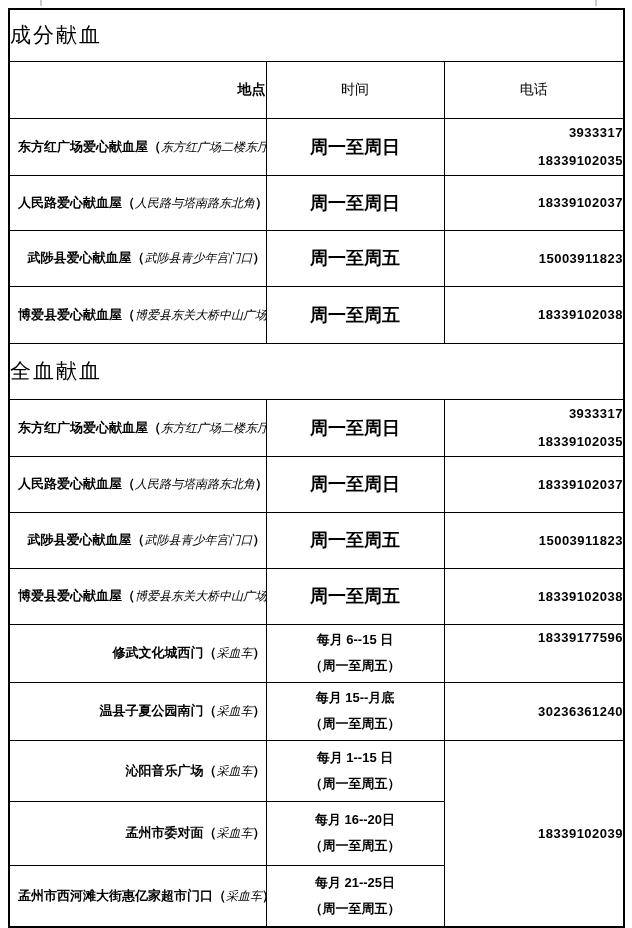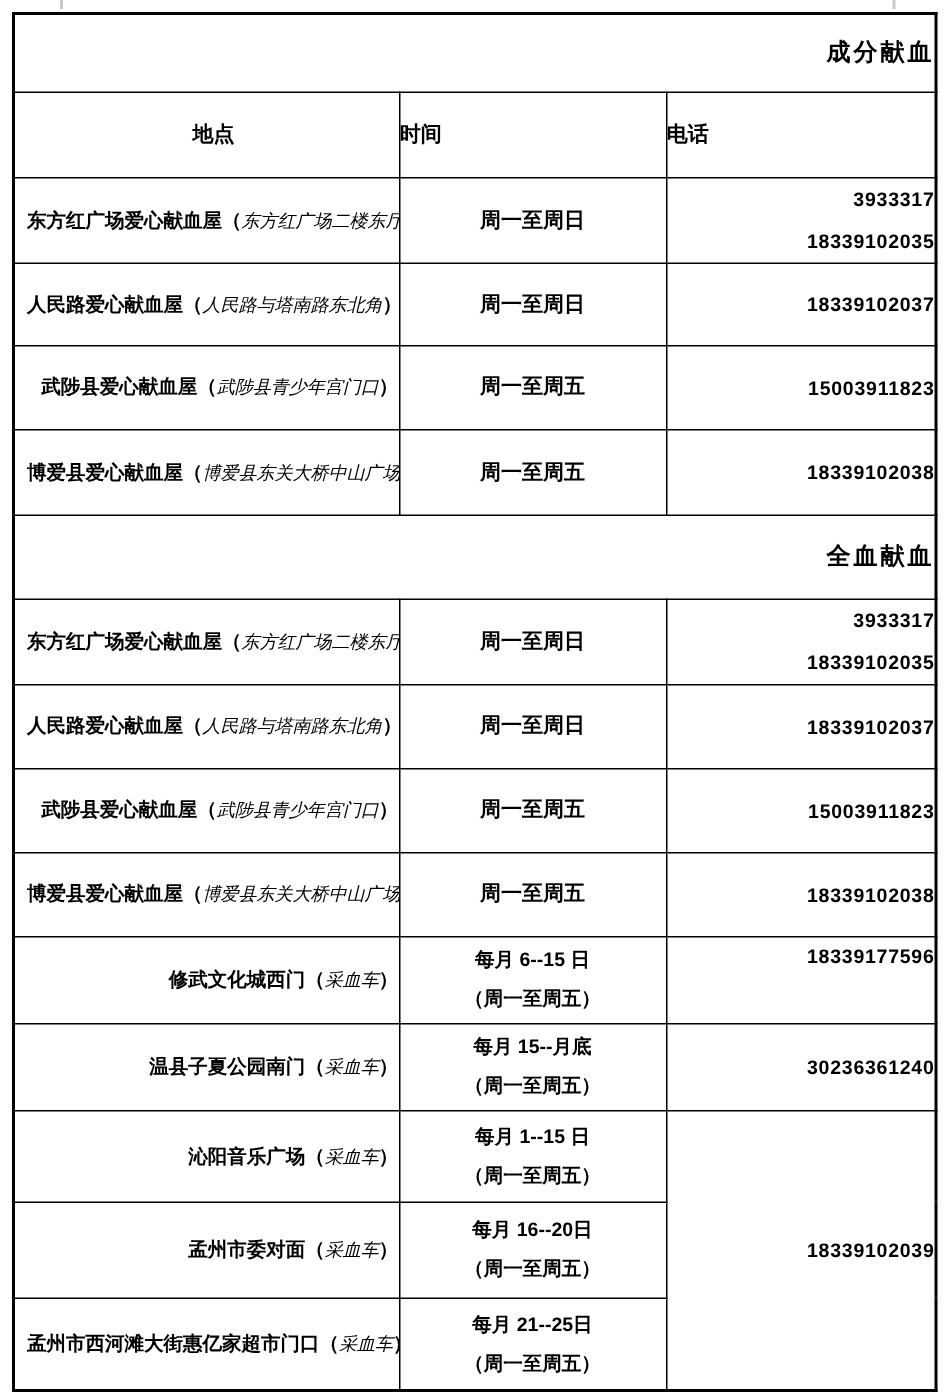--- a/index.html
+++ b/index.html
@@ -37,52 +37,52 @@
     table-layout: fixed;
     border: 2px solid #000;
   }
   table.blood-table td {
     border: 1px solid #000;
     vertical-align: middle;
     overflow: hidden;
     padding: 0;
   }
   .section-title-cell {
-    font-size: 16px;
-    font-weight: bold;
-    text-align: right;
+    font-size: 21px;
+    font-weight: normal;
+    text-align: left;
     letter-spacing: 2px;
   }
   .header-loc {
     font-size: 14px;
     font-weight: bold;
-    text-align: center;
+    text-align: right;
     padding-left: 9px !important;
   }
   .header-center {
     font-size: 14px;
-    font-weight: bold;
-    text-align: left;
+    font-weight: normal;
+    text-align: center;
   }
   .loc-cell {
     padding-left: 8px !important;
     white-space: nowrap;
     font-size: 13px;
     font-weight: bold;
     text-align: right;
   }
   .loc-note {
     font-size: 12px;
     font-weight: normal;
     font-style: italic;
     font-family: "Liberation Serif", "DejaVu Serif", serif;
   }
   .time-cell {
     text-align: center;
-    font-size: 14px;
+    font-size: 18px;
     font-weight: bold;
   }
   .time-cell.two-line {
     font-size: 13px;
     margin-top: 24px;
   }
   .time-cell.two-line div {
     line-height: 26px;
   }
   .phone-cell {

